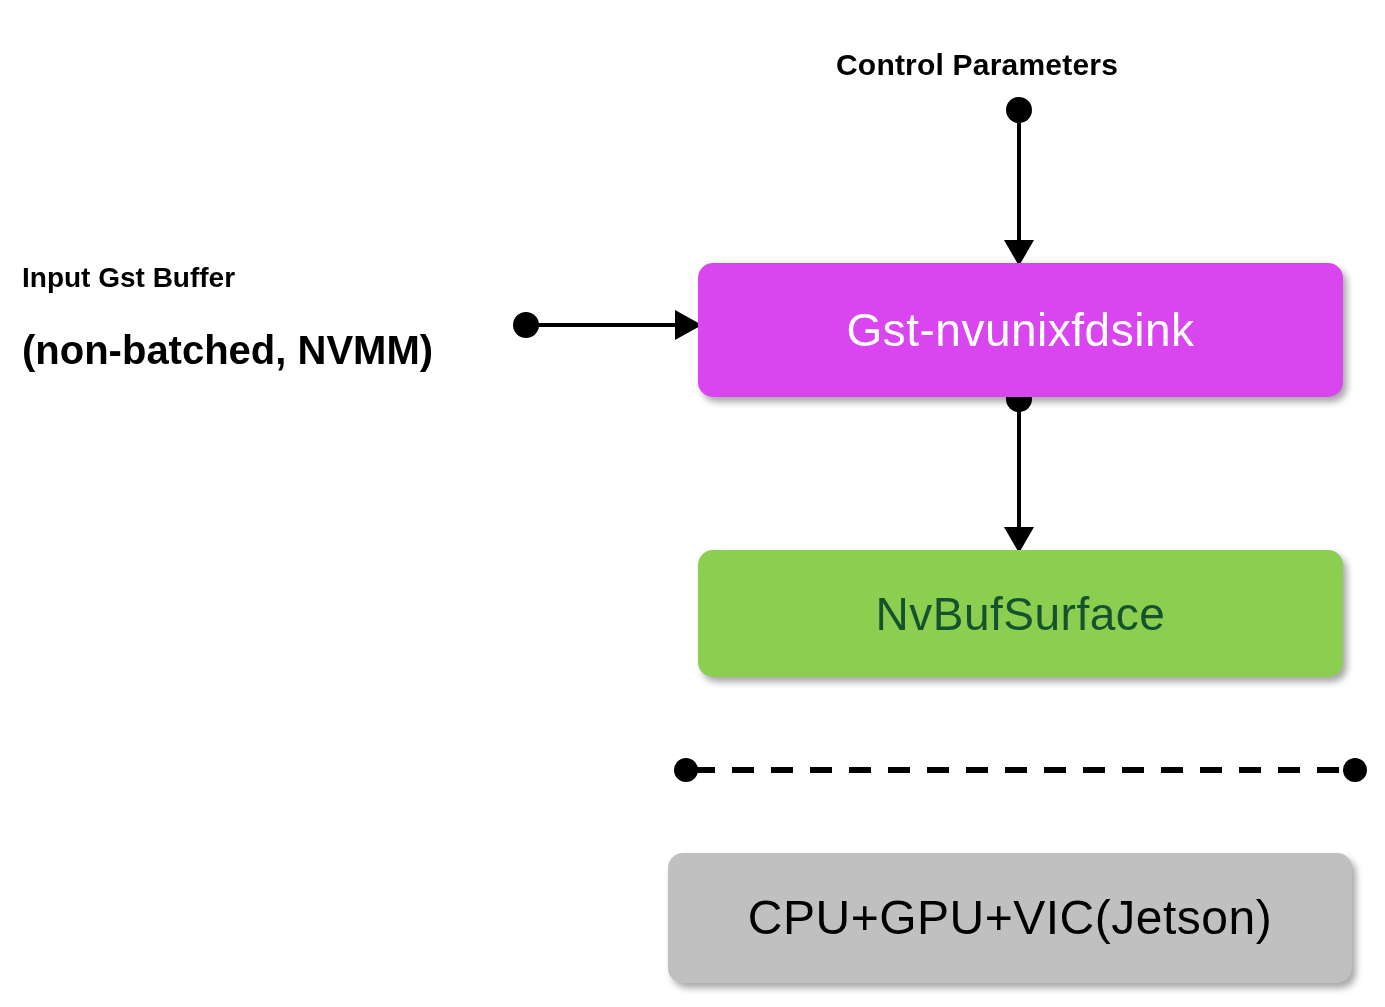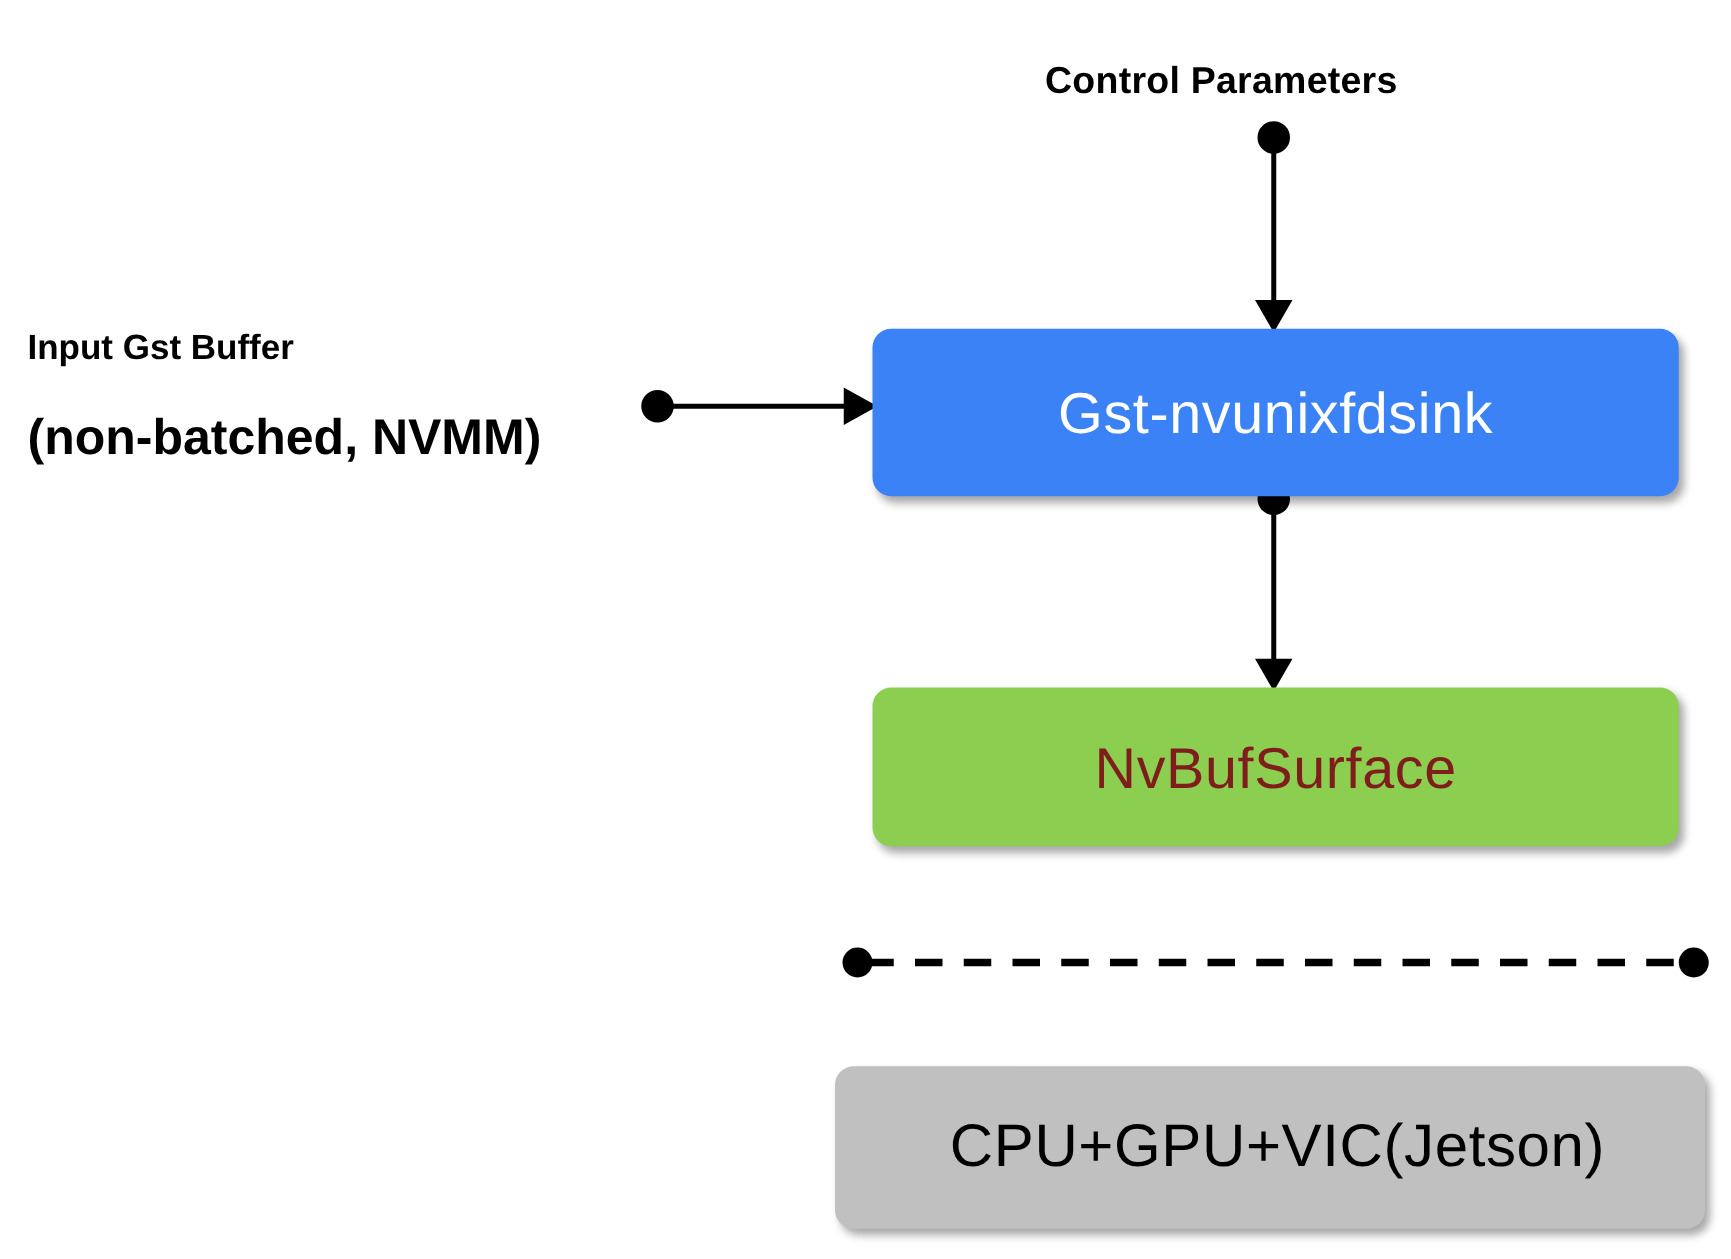--- a/index.html
+++ b/index.html
@@ -59,46 +59,45 @@
     font-size: 46px;
     line-height: 1;
     letter-spacing: 0.5px;
   }
 
   #node-gst-nvunixfdsink {
     left: 698px;
     top: 263px;
     width: 645px;
     height: 134px;
-    background: #3b82f6;
+    background: #d946ef;
   }
   #node-gst-nvunixfdsink .node-label {
     color: #ffffff;
     font-weight: normal;
   }
 
   #node-nvbufsurface {
     left: 698px;
     top: 550px;
     width: 645px;
     height: 127px;
     background: #8CCF50;
   }
   #node-nvbufsurface .node-label {
-    color: #7f1d1d;
+    color: #14532d;
     font-weight: normal;
   }
 
   #node-hardware {
     left: 668px;
     top: 853px;
     width: 684px;
     height: 130px;
     background: #C0C0C0;
-    padding-left: 12px;
   }
   #node-hardware .node-label {
     color: #000000;
     font-weight: normal;
     font-size: 48px;
   }
 
   
   #connectors {
     position: absolute;

